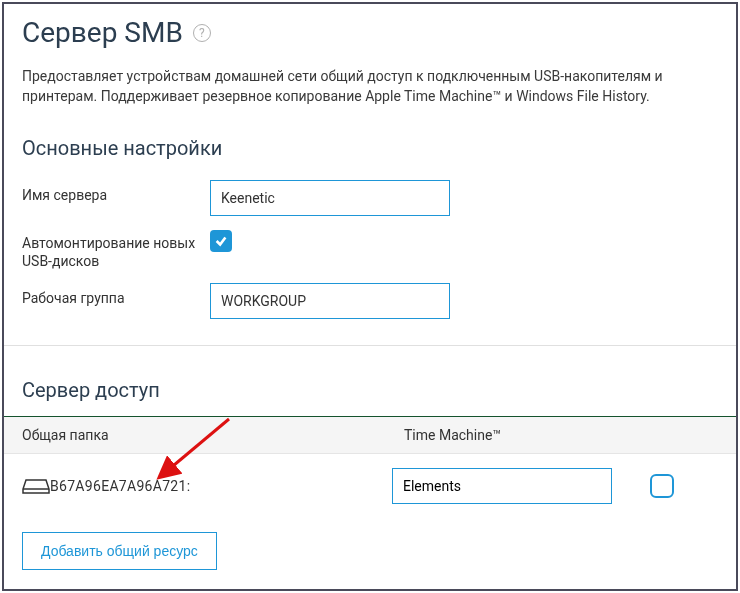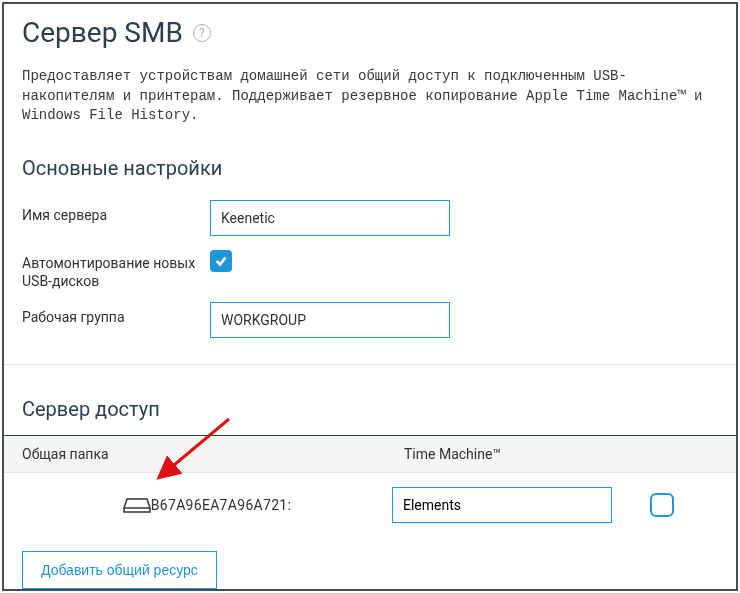--- a/index.html
+++ b/index.html
@@ -44,21 +44,20 @@
       justify-content: center;
       font-size: 12px;
       color: #b0b0b0;
       cursor: pointer;
     }
     .description {
       padding: 10px 18px 18px 18px;
       font-size: 14px;
       color: #3a3a3a;
       line-height: 1.4;
-      font-family: Liberation Mono, monospace;
     }
     .section-title {
       font-size: 20px;
       font-weight: 400;
       color: #2c3e50;
       padding: 12px 18px 14px 18px;
     }
     .form-row {
       display: flex;
       align-items: flex-start;
@@ -124,21 +123,20 @@
     .col-tm { flex: 1; text-align: left; margin-left: 12px; }
     .table-row {
       display: flex;
       align-items: center;
       padding: 14px 18px;
     }
     .drive-cell {
       display: flex;
       align-items: center;
       width: 370px;
-      justify-content: center;
     }
     .drive-icon {
       width: 28px;
       height: 18px;
     }
     .drive-icon svg {
       width: 28px;
       height: 18px;
     }
     .drive-id {

